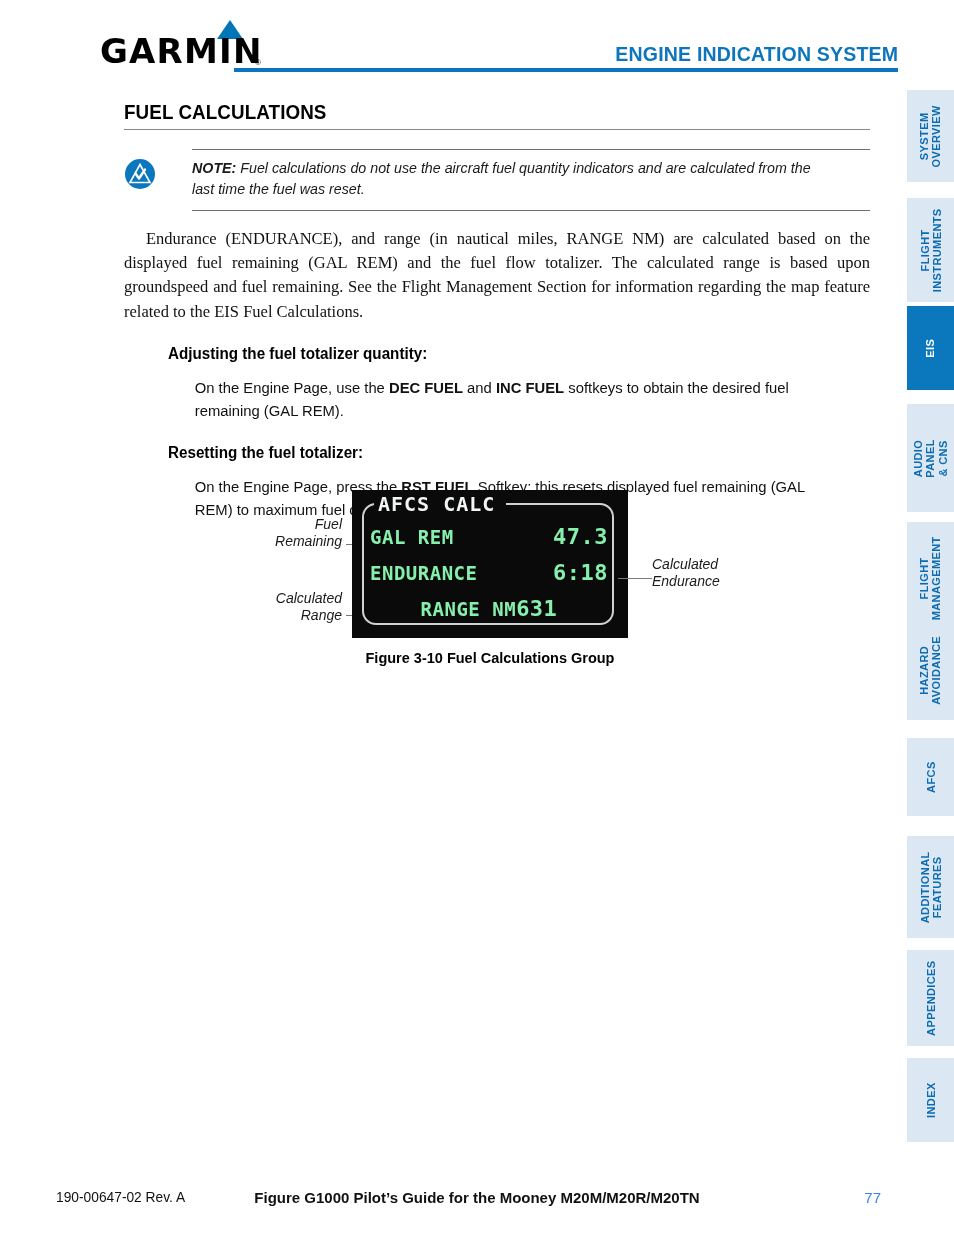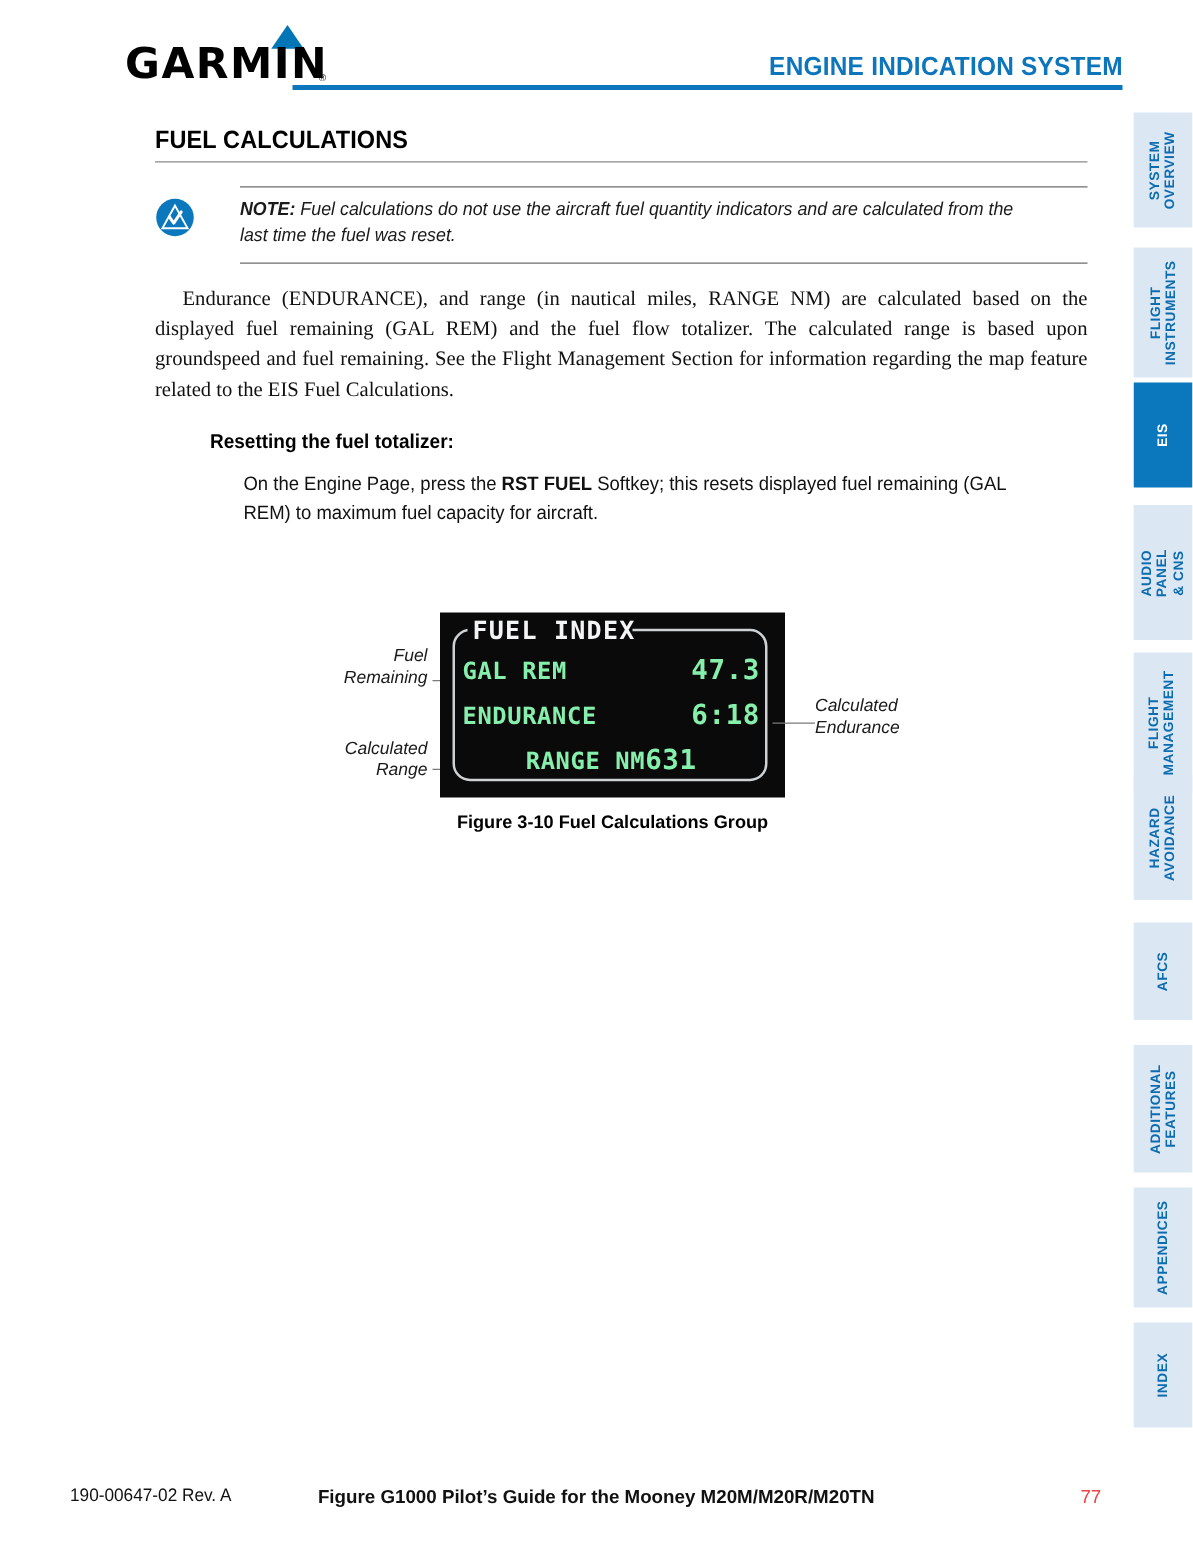--- a/index.html
+++ b/index.html
@@ -307,21 +307,21 @@
     font-family: "Liberation Sans Narrow", "Liberation Sans", sans-serif;
     font-size: 15px;
     font-weight: bold;
     color: #111;
   }
   .footer-right {
     position: absolute;
     right: 56px; top: 0;
     font-family: "Liberation Sans Narrow", "Liberation Sans", sans-serif;
     font-size: 15px;
-    color: #ef4444;
+    color: #3b82f6;
   }
 </style>
 </head>
 <body>
 
 <div class="page-header">
   <div class="garmin-logo">
     <div class="garmin-triangle"></div>
     <div class="garmin-wordmark">GARMIN</div>
     <div class="garmin-reg">®</div>
@@ -341,20 +341,24 @@
       <path d="M16 6.5 L26 24.5 L6 24.5 Z" fill="none" stroke="#ffffff" stroke-width="1.6"></path>
       <path d="M11.5 15.5 L15 20.5 L21 11.5" fill="none" stroke="#ffffff" stroke-width="2.4" stroke-linecap="round" stroke-linejoin="round"></path>
     </svg>
     <div class="note-inner">
       <div class="note-text"><b>NOTE:</b><span> Fuel calculations do not use the aircraft fuel quantity indicators and are calculated from the last time the fuel was reset.</span></div>
     </div>
   </div>
 
   <p class="body-para">Endurance (ENDURANCE), and range (in nautical miles, RANGE NM) are calculated based on the displayed fuel remaining (GAL REM) and the fuel flow totalizer.  The calculated range is based upon groundspeed and fuel remaining.  See the Flight Management Section for information regarding the map feature related to the EIS Fuel Calculations.</p>
 
+  <div class="subsection">
+    <div class="sub-head">Adjusting the fuel totalizer quantity:</div>
+    <div class="sub-body"><span>On the Engine Page, use the </span><b>DEC FUEL</b><span> and </span><b>INC FUEL</b><span> softkeys to obtain the desired fuel remaining (GAL REM).</span></div>
+  </div>
 
   <div class="subsection">
     <div class="sub-head">Resetting the fuel totalizer:</div>
     <div class="sub-body"><span>On the Engine Page, press the </span><b>RST FUEL</b><span> Softkey; this resets displayed fuel remaining (GAL REM) to maximum fuel capacity for aircraft.</span></div>
   </div>
 
 </div>
 
 <div class="figure-wrap">
 
@@ -362,21 +366,21 @@
 Remaining</div>
   <div class="leader l-fuel"></div>
 
   <div class="callout left call-range">Calculated
 Range</div>
   <div class="leader l-range"></div>
 
   <div class="eis-panel">
     <div class="eis-border"></div>
     <div class="eis-title-mask"></div>
-    <div class="eis-title">FUEL INDEX</div>
+    <div class="eis-title">AFCS CALC</div>
 
     <div class="eis-row r1">
       <span>GAL REM</span>
       <span class="eis-val">47.3</span>
     </div>
     <div class="eis-row r2">
       <span>ENDURANCE</span>
       <span class="eis-val">6:18</span>
     </div>
     <div class="eis-row r3">

